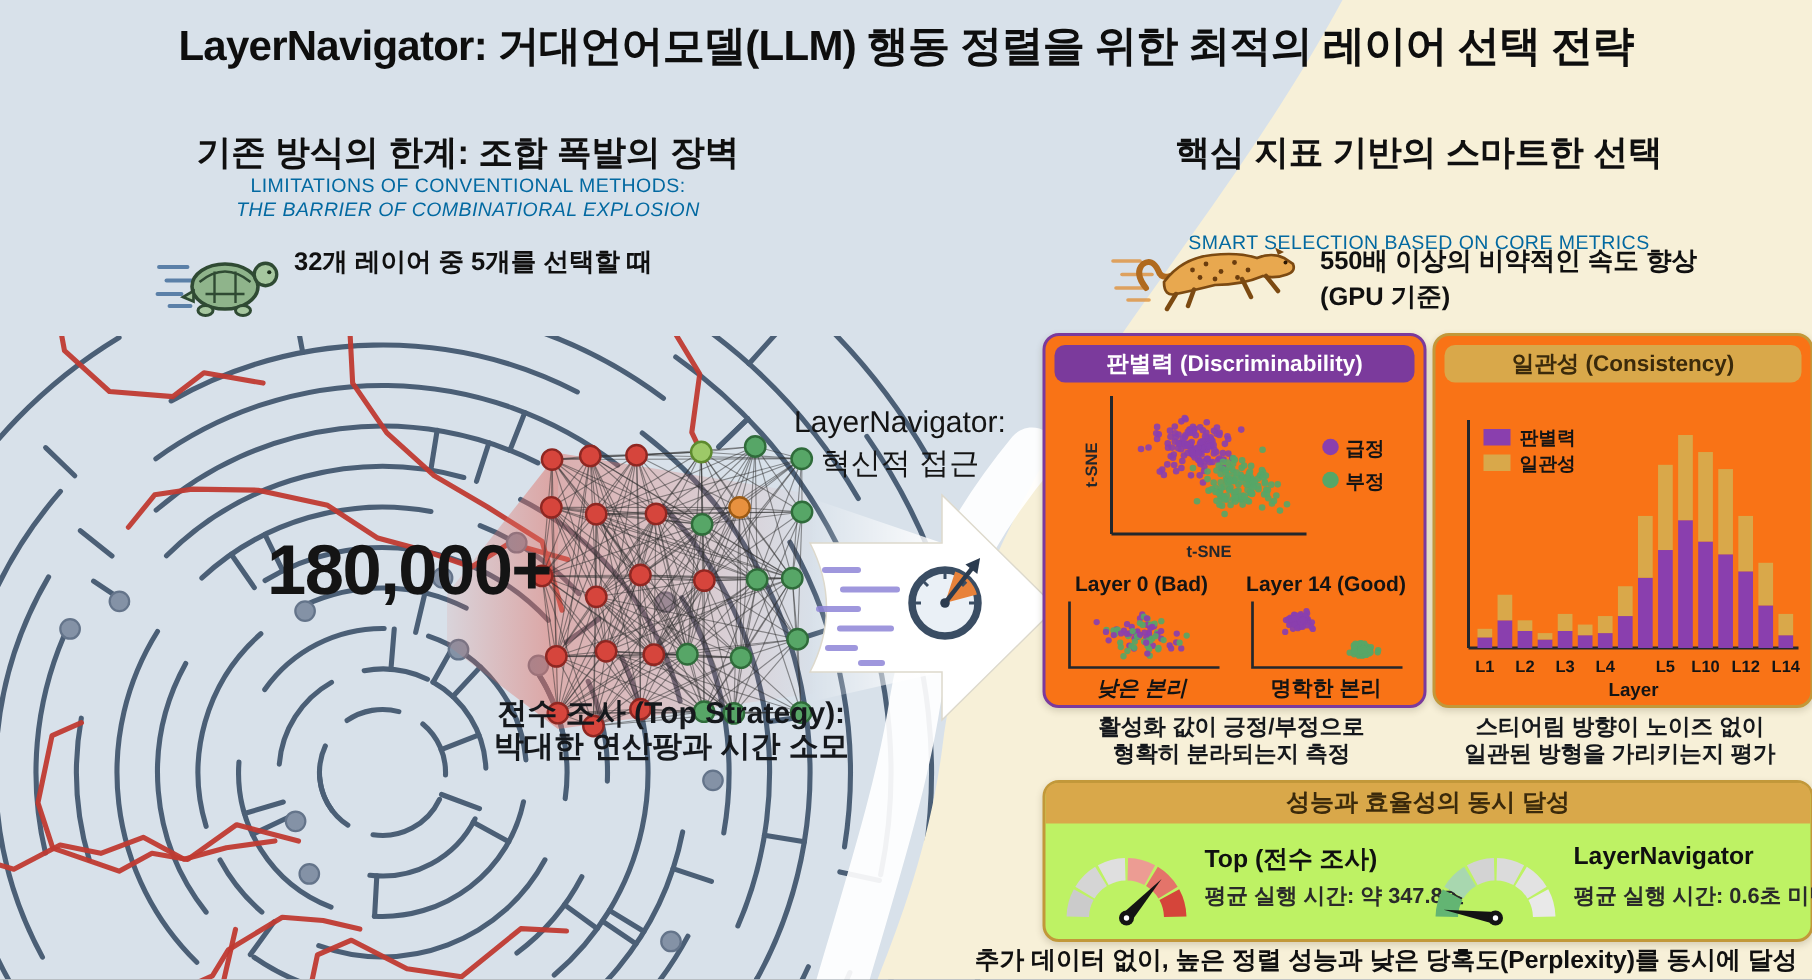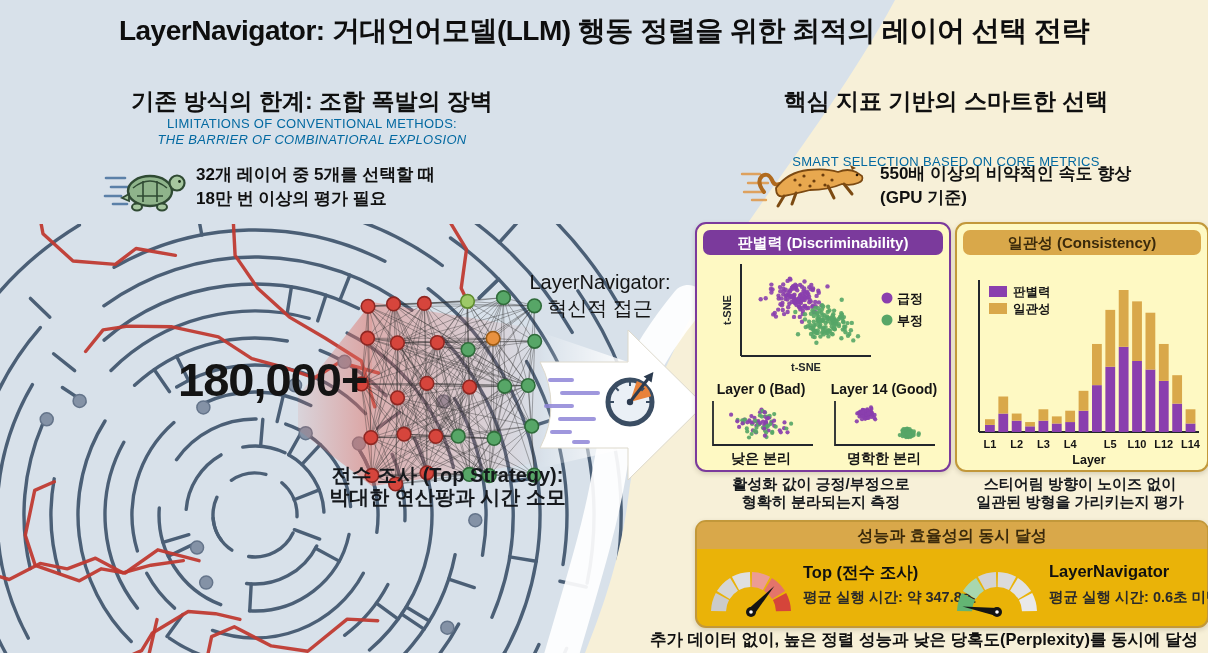--- a/index.html
+++ b/index.html
@@ -9,21 +9,21 @@
   .abs{position:absolute;}
   .ctr{text-align:center;}
   .title{top:12px;left:0;width:1208px;font-size:28px;font-weight:bold;color:#0e0e0e;
          letter-spacing:-0.5px;white-space:nowrap;}
   .sec-head{font-size:23px;font-weight:bold;color:#101010;white-space:nowrap;}
   .sec-sub{font-size:13px;font-weight:500;color:#0369a1;letter-spacing:0.3px;white-space:nowrap;}
   .fact{font-size:17px;font-weight:bold;color:#101010;white-space:nowrap;}
   .bignum{font-size:47px;font-weight:bold;color:#141414;letter-spacing:-1px;}
   .netcap{font-size:20px;font-weight:bold;color:#15181c;white-space:nowrap;}
   .approach{font-size:20px;font-weight:normal;color:#141414;white-space:nowrap;}
-  .panel{position:absolute;background:#fef9c3;border-radius:11px;
+  .panel{position:absolute;background:#f97316;border-radius:11px;
          box-shadow:0 2px 5px rgba(60,50,20,.18);}
   .p-purple{border:2.5px solid #7b3a9c;}
   .p-gold{border:2.5px solid #c2983a;}
   .panel-head{position:absolute;left:6px;right:6px;top:6px;height:25px;border-radius:7px;
               font-size:15px;font-weight:bold;line-height:25px;text-align:center;}
   .ph-purple{background:#7b3a9c;color:#fff;}
   .ph-gold{background:#d9a84a;color:#3b2a0b;}
   .mini-title{font-size:14px;font-weight:bold;color:#141414;}
   .mini-cap{font-size:14px;font-weight:bold;color:#141414;}
   .chart-title{font-size:14.5px;font-weight:bold;color:#141414;}
@@ -550,21 +550,20 @@
     </g>
     <ellipse cx="47" cy="33" rx="22" ry="15" fill="#8fb48b" stroke="#2f4a33" stroke-width="2.4"></ellipse>
     <path d="M30,30 Q47,16 64,30 M34,38 L60,38 M40,23 L40,44 M54,23 L54,44" fill="none" stroke="#2f4a33" stroke-width="1.6"></path>
     <circle cx="74" cy="25" r="7.5" fill="#a6c79f" stroke="#2f4a33" stroke-width="2.2"></circle>
     <circle cx="76.5" cy="23.5" r="1.4" fill="#1d2e1c"></circle>
     <ellipse cx="34" cy="49" rx="5" ry="3.4" fill="#a6c79f" stroke="#2f4a33" stroke-width="2"></ellipse>
     <ellipse cx="59" cy="49" rx="5" ry="3.4" fill="#a6c79f" stroke="#2f4a33" stroke-width="2"></ellipse>
     <path d="M26,36 L19,40 L26,43 Z" fill="#a6c79f" stroke="#2f4a33" stroke-width="1.8"></path>
   </svg>
   <div class="abs fact" style="left:196px;top:163px;">32개 레이어 중 5개를 선택할 때</div>
-  <div class="abs fact" style="left:196px;top:187px;">18만 번 이상의 평가 필요</div>
 
   <div class="abs bignum" style="left:178px;top:352px;">180,000+</div>
   <div class="abs ctr netcap" style="left:325px;top:462px;width:245px;">전수 조사 (Top Strategy):</div>
   <div class="abs ctr netcap" style="left:325px;top:484px;width:245px;">박대한 연산팡과 시간 소모</div>
 
   <div class="abs ctr approach" style="left:515px;top:271px;width:170px;">LayerNavigator:</div>
   <div class="abs ctr approach" style="left:515px;top:295px;width:170px;">혁신적 접근</div>
 
   <div class="abs ctr sec-head" style="left:690px;top:86px;width:512px;">핵심 지표 기반의 스마트한 선택</div>
   <div class="abs ctr sec-sub" style="left:690px;top:117px;width:512px;margin-top:37px;">SMART SELECTION BASED ON CORE METRICS</div>
@@ -1068,21 +1067,21 @@
           <circle cx="207.7" cy="33.5" r="2.1" fill="#57a667" opacity="0.92"></circle>
           <circle cx="202.6" cy="30.1" r="2.1" fill="#57a667" opacity="0.92"></circle>
           <circle cx="207.5" cy="36.8" r="2.1" fill="#57a667" opacity="0.92"></circle>
           <circle cx="208.7" cy="36.5" r="2.1" fill="#57a667" opacity="0.92"></circle>
           <circle cx="201.8" cy="32.7" r="2.1" fill="#57a667" opacity="0.92"></circle>
           <circle cx="206.1" cy="35.1" r="2.1" fill="#57a667" opacity="0.92"></circle>
           <circle cx="208.4" cy="34.8" r="2.1" fill="#57a667" opacity="0.92"></circle>
           <circle cx="202.0" cy="35.3" r="2.1" fill="#57a667" opacity="0.92"></circle>
         </g>
     </svg>
-    <div class="abs ctr mini-cap" style="left:8px;top:226px;width:112px;">낮은 본리</div>
+    <div class="abs ctr mini-cap" style="left:8px;top:226px;width:112px;font-style:italic;">낮은 본리</div>
     <div class="abs ctr mini-cap" style="left:130px;top:226px;width:114px;">명학한 본리</div>
   </div>
 
   <div class="panel p-gold" style="left:955px;top:222px;width:250px;height:246px;">
     <div class="panel-head ph-gold">일관성 (Consistency)</div>
     <svg id="bar-svg" class="abs" style="left:4px;top:54px;" width="242" height="190" viewBox="0 0 242 190">
       <line x1="18" y1="2" x2="18" y2="154" stroke="#23272c" stroke-width="2"></line>
       <line x1="18" y1="154" x2="238" y2="154" stroke="#23272c" stroke-width="2"></line>
       <rect x="28" y="8" width="18" height="11" fill="#8a3fae"></rect>
       <text x="52" y="18" font-size="12.5" font-weight="bold" fill="#141414">판별력</text>
@@ -1134,21 +1133,21 @@
         </g>
       <text x="128" y="186" font-size="12.5" font-weight="bold" fill="#141414" text-anchor="middle">Layer</text>
     </svg>
   </div>
 
   <div class="abs ctr panel-cap" style="left:691px;top:475px;width:260px;">활성화 값이 긍정/부정으로</div>
   <div class="abs ctr panel-cap" style="left:691px;top:493px;width:260px;">형확히 분라되는지 측정</div>
   <div class="abs ctr panel-cap" style="left:950px;top:475px;width:260px;">스티어림 방향이 노이즈 없이</div>
   <div class="abs ctr panel-cap" style="left:950px;top:493px;width:260px;">일관된 방형을 가리키는지 평가</div>
 
-  <div class="panel p-gold" style="left:695px;top:520px;width:510px;height:104px;background:#eab308;">
+  <div class="panel p-gold" style="left:695px;top:520px;width:510px;height:104px;background:#bef264;">
     <div class="band-head">성능과 효율성의 동시 달성</div>
     <svg id="gauge-top" class="abs" style="left:8px;top:32px;" width="92" height="66" viewBox="0 0 92 66">
         <path d="M6.0137070009777105,56.952922067685066 A40,40 0 0 1 10.847315493521393,38.91364958961566 L24.029572183450867,46.07103099350979 A25,25 0 0 0 21.00856687561107,57.345576292303164 Z" fill="#cbcbcb"></path>
         <path d="M11.894393425836313,37.100057411362044 A40,40 0 0 1 25.100057411362048,23.894393425836306 L32.93753588210128,36.68399589114769 A25,25 0 0 0 24.683995891147696,44.93753588210128 Z" fill="#d5d5d5"></path>
         <path d="M26.913649589615662,22.847315493521386 A40,40 0 0 1 44.95292206768508,18.01370700097771 L45.34557629230317,33.008566875611066 A25,25 0 0 0 34.07103099350979,36.02957218345087 Z" fill="#dfdfdf"></path>
         <path d="M47.04707793231493,18.01370700097771 A40,40 0 0 1 65.08635041038434,22.847315493521386 L57.928969006490206,36.02957218345087 A25,25 0 0 0 46.65442370769683,33.008566875611066 Z" fill="#ec9c93"></path>
         <path d="M66.89994258863796,23.894393425836313 A40,40 0 0 1 80.10560657416369,37.100057411362044 L67.3160041088523,44.93753588210128 A25,25 0 0 0 59.06246411789872,36.683995891147696 Z" fill="#e4746a"></path>
         <path d="M81.15268450647861,38.91364958961566 A40,40 0 0 1 85.98629299902228,56.95292206768507 L70.99143312438893,57.34557629230317 A25,25 0 0 0 67.97042781654913,46.071030993509794 Z" fill="#d5453a"></path>
         <polygon points="69.41957122256004,31.989931108291202 43.027420698090424,55.32347757456456 48.972579301909576,60.67652242543544" fill="#141414"></polygon>
         <circle cx="46" cy="58" r="5" fill="#141414"></circle>

